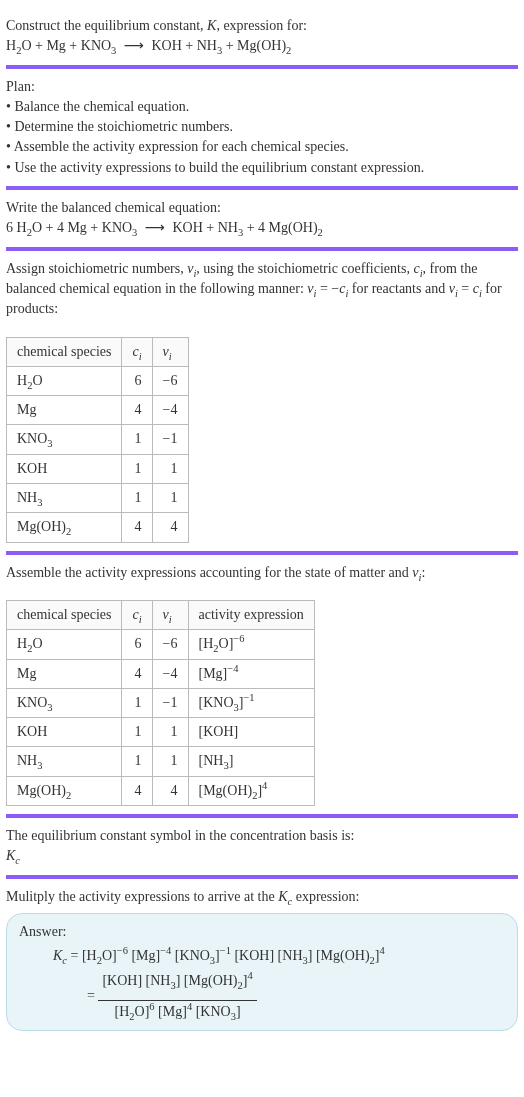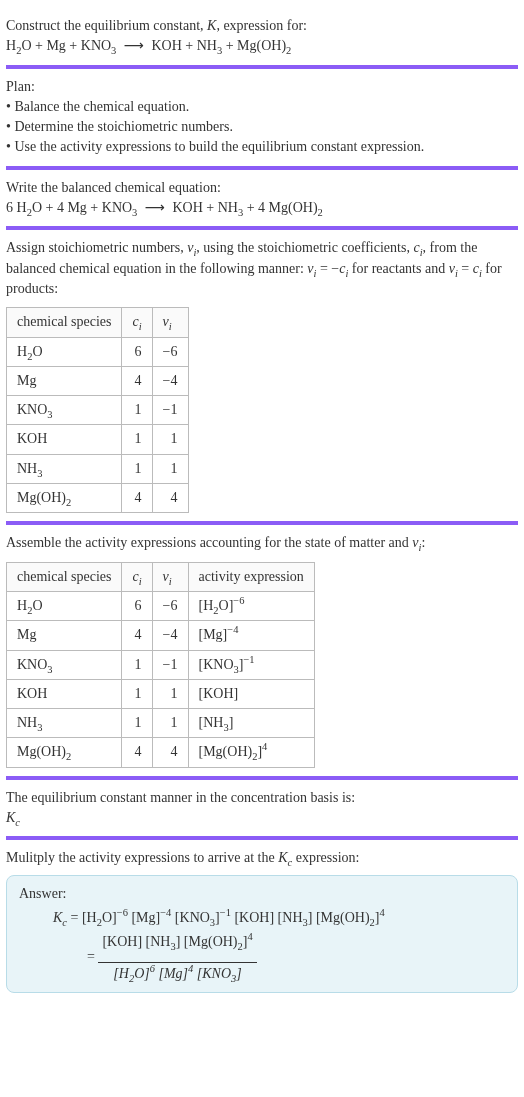--- a/index.html
+++ b/index.html
@@ -20,57 +20,56 @@
     border-bottom: none;
   }
   sub, sup {
     font-size: 0.75em;
     line-height: 0;
   }
   .italic { font-style: italic; }
   .arrow { padding: 0 4px; }
   table {
     border-collapse: collapse;
-    margin-top: 8px;
+    margin-top: 17px;
   }
   th, td {
     border: 1px solid #bbb;
     padding: 4px 10px;
     text-align: left;
     font-weight: normal;
     font-size: 14px;
     white-space: nowrap;
   }
   th {
     background: #fafafa;
   }
   td.num {
     text-align: right;
   }
   .answer {
     margin-top: 6px;
     background: #e8f4f8;
     border: 1px solid #b8dce8;
-    border-radius: 8px;
+    border-radius: 16px;
     padding: 8px 12px;
   }
   .frac {
     display: inline-block;
     vertical-align: middle;
     text-align: center;
   }
   .frac .num {
     display: block;
     border-bottom: 1px solid #333;
     padding: 0 4px 9px;
   }
   .frac .den {
     display: block;
     padding: 1px 4px 0;
-    font-style: italic;
   }
   .eq-indent {
     padding-left: 34px;
     display: block;
     margin-top: 4px;
   }
 </style>
 </head>
 <body>
 
@@ -82,20 +81,21 @@
     <span><span>H</span><sub>2</sub><span>O</span></span><span> + </span><span>Mg</span><span> + </span><span><span>KNO</span><sub>3</sub></span>
     <span class="arrow">⟶</span>
     <span>KOH</span><span> + </span><span><span>NH</span><sub>3</sub></span><span> + </span><span><span>Mg(OH)</span><sub>2</sub></span>
   </div>
 </div>
 
 <div class="section">
   <div>Plan:</div>
   <div>• Balance the chemical equation.</div>
   <div>• Determine the stoichiometric numbers.</div>
+  <div>• Assemble the activity expression for each chemical species.</div>
   <div>• Use the activity expressions to build the equilibrium constant expression.</div>
 </div>
 
 <div class="section">
   <div>Write the balanced chemical equation:</div>
   <div>
     <span>6 </span><span>H</span><sub>2</sub><span>O</span><span> + </span><span>4 </span><span>Mg</span><span> + </span><span>KNO</span><sub>3</sub>
     <span class="arrow">⟶</span>
     <span>KOH</span><span> + </span><span>NH</span><sub>3</sub><span> + </span><span>4 </span><span>Mg(OH)</span><sub>2</sub>
   </div>
@@ -196,21 +196,21 @@
           <td>Mg(OH)<sub>2</sub></td>
           <td class="num">4</td>
           <td class="num">4</td>
           <td>[Mg(OH)<sub>2</sub>]<sup>4</sup></td>
         </tr>
       </tbody>
   </table>
 </div>
 
 <div class="section">
-  <div>The equilibrium constant manner in the concentration basis is:</div>
+  <div>The equilibrium constant symbol in the concentration basis is:</div>
   <div><span class="italic">K</span><sub class="italic">c</sub></div>
 </div>
 
 <div class="section">
   <div>
     <span>Mulitply the activity expressions to arrive at the </span><span class="italic">K</span><sub class="italic">c</sub><span> expression:</span>
   </div>
   <div class="answer">
     <div>Answer:</div>
     <div class="eq-indent">

